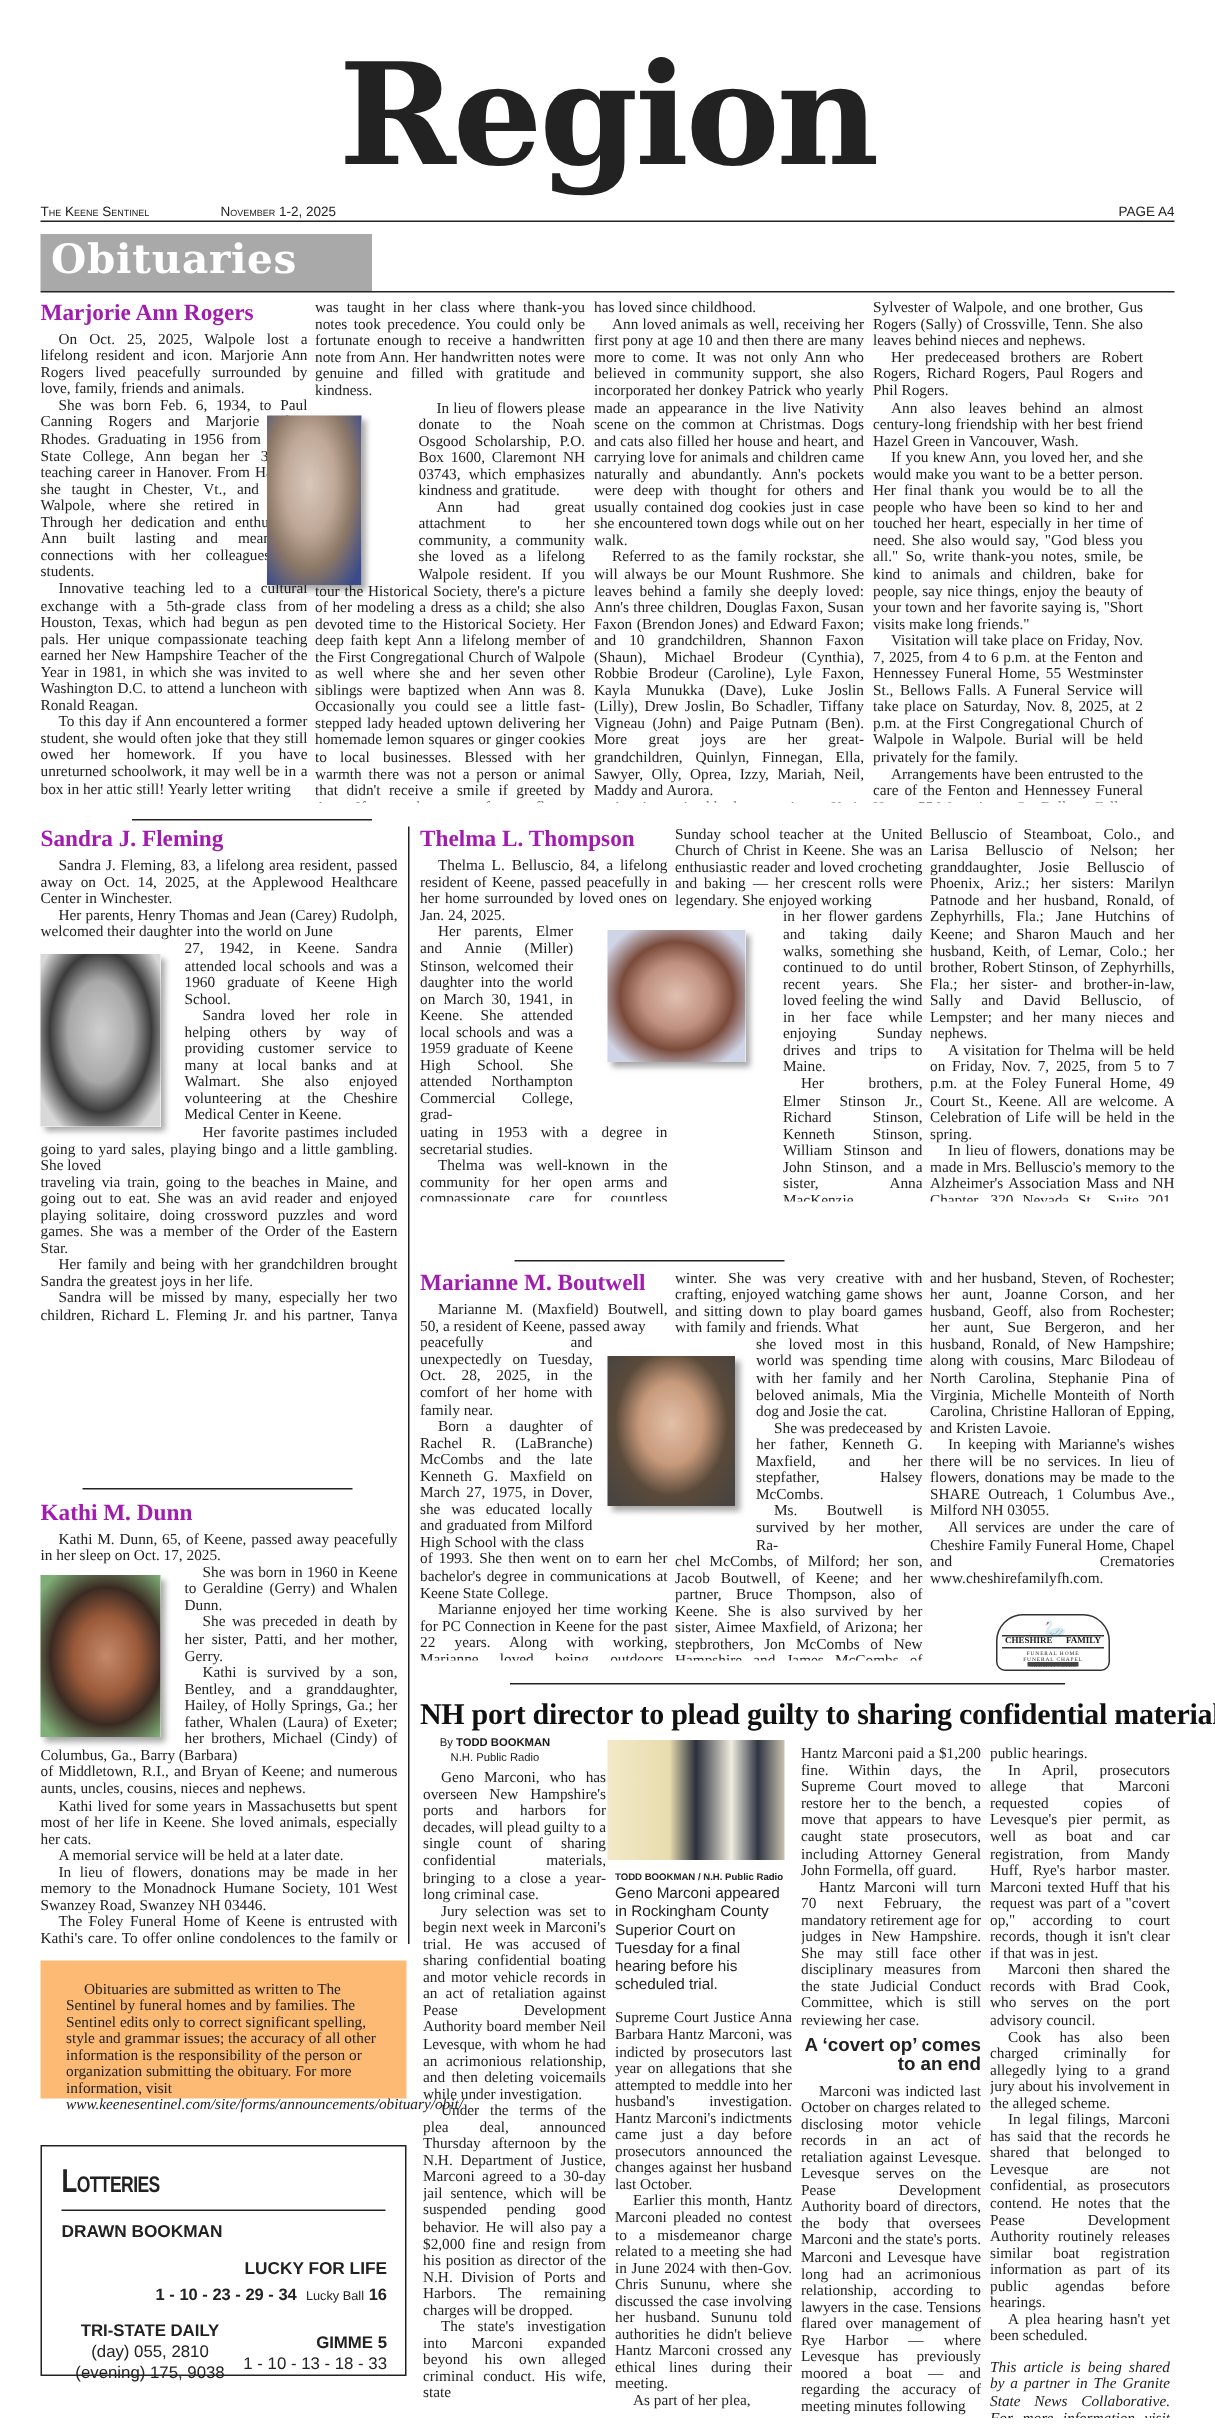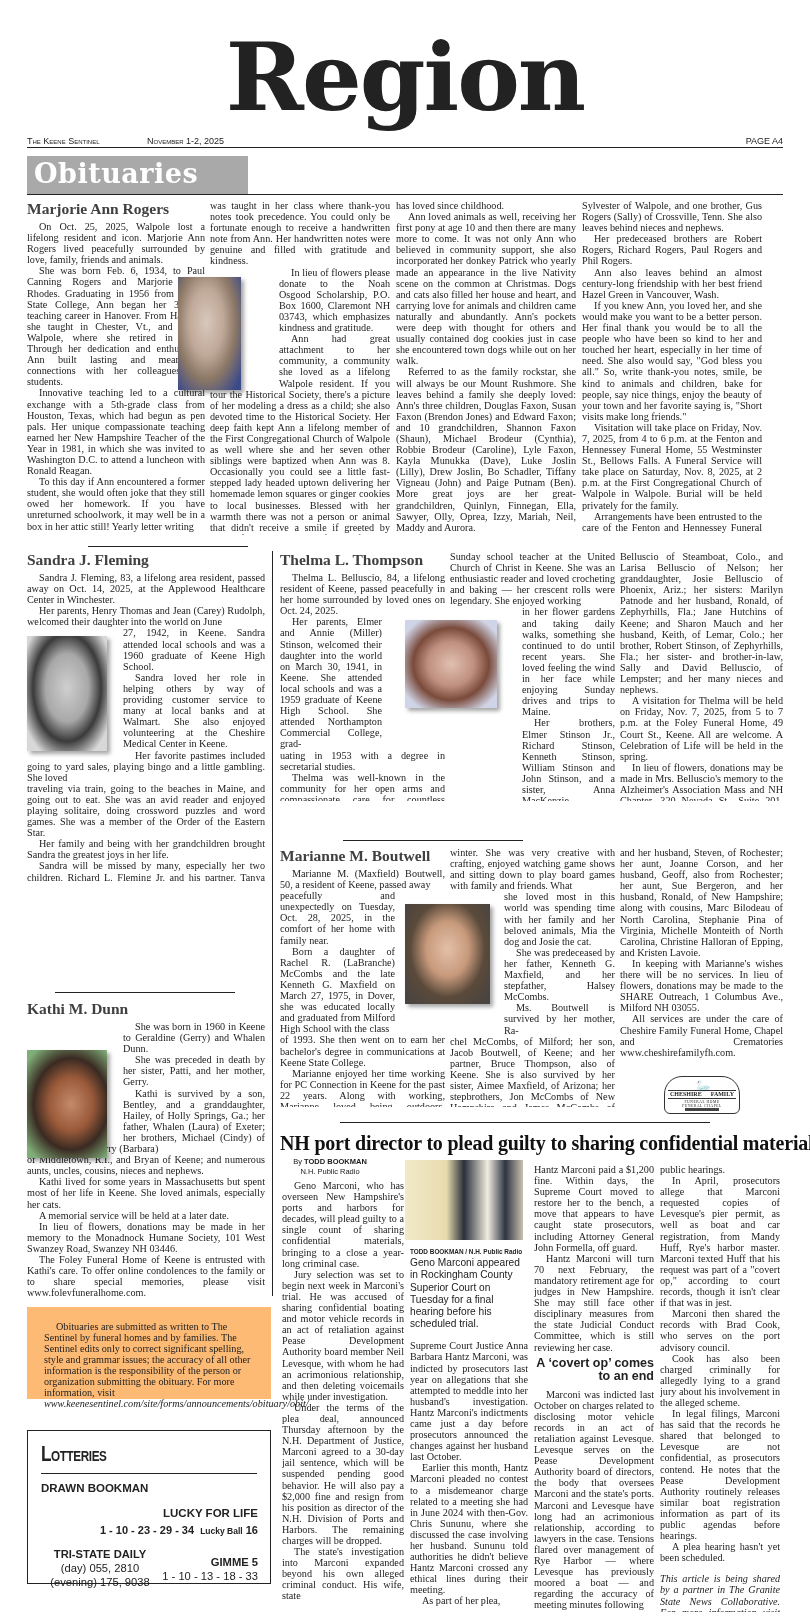--- a/index.html
+++ b/index.html
@@ -14,42 +14,42 @@
   .folio .paper { position: absolute; left: 0; bottom: 1px; font-variant: small-caps; letter-spacing: 0; }
   .folio .date { position: absolute; left: 120px; bottom: 1px; font-variant: small-caps; }
   .folio .page { position: absolute; right: 0; bottom: 1px; }
 
   .section-banner { position: absolute; left: 27px; top: 156px; width: 221px; height: 38px; background: #a9a9a9; }
   .section-banner span { display: block; color: #fff; font-family: "DejaVu Serif", serif; font-weight: bold; font-size: 27px; padding: 2px 0 0 7px; letter-spacing: 0.5px; }
   .section-rule { position: absolute; left: 27px; right: 27px; top: 194px; border-top: 1.5px solid #222; }
 
   
   .block { position: absolute; font-family: "Liberation Serif", serif; font-size: 10.2px; line-height: 11.1px; color: #222; }
-  .obit-name { font-family: "Liberation Serif", serif; font-weight: bold; font-size: 15.5px; line-height: 18px; color: #404040; margin-bottom: 3px; }
+  .obit-name { font-family: "Liberation Serif", serif; font-weight: bold; font-size: 15.5px; line-height: 18px; color: #a21caf; margin-bottom: 3px; }
   .col { position: absolute; overflow: hidden; text-align: justify; hyphens: auto; }
   .col p { text-indent: 12px; }
   .col p.noindent { text-indent: 0; }
   .photo { position: absolute; box-shadow: 3px 3px 4px rgba(0,0,0,0.35); }
   .divider { position: absolute; border-top: 1.5px solid #222; }
   .vrule { position: absolute; border-left: 1px solid #222; }
 
   
   .info-box { position: absolute; left: 27px; top: 1307px; width: 244px; height: 92px; background: #fdba74; padding: 14px 12px 0 17px;
               font-family: "Liberation Serif", serif; font-size: 10.2px; line-height: 11px; color: #222; }
   .info-box p { text-indent: 12px; }
   .info-box em { font-style: italic; }
 
   
   .lottery { position: absolute; left: 27px; top: 1430px; width: 244px; height: 154px; border: 1.5px solid #222; font-family: "Liberation Sans", sans-serif; color: #222; }
   .lottery .title { position: absolute; left: 13px; top: 10px; font-family: "Liberation Sans", sans-serif; font-weight: bold; font-size: 22px; letter-spacing: -0.5px; transform: scaleX(0.78); transform-origin: left; }
   .lottery .title-rule { position: absolute; left: 13px; right: 13px; top: 42px; border-top: 1.5px solid #222; }
   .lottery .drawn { position: absolute; left: 13px; top: 51px; font-weight: bold; font-size: 11.5px; }
   .lottery .lfl-title { position: absolute; right: 12px; top: 76px; font-weight: bold; font-size: 11.5px; }
   .lottery .lfl-nums { position: absolute; right: 12px; top: 93px; font-weight: bold; font-size: 11px; white-space: nowrap; }
-  .lottery .lfl-nums small { font-weight: bold; font-size: 8.5px; margin-left: 3px; }
+  .lottery .lfl-nums small { font-weight: normal; font-size: 8.5px; margin-left: 3px; }
   .lottery .tsd { position: absolute; left: 17px; top: 116px; width: 110px; text-align: center; font-weight: bold; font-size: 11.2px; line-height: 14px; }
   .lottery .g5 { position: absolute; right: 12px; top: 124px; text-align: right; font-weight: bold; font-size: 11.2px; line-height: 14px; }
 
   
   .headline { position: absolute; left: 280px; top: 1132px; font-family: "Liberation Serif", serif; font-weight: bold; font-size: 20px; color: #111; white-space: nowrap; letter-spacing: -0.2px; }
   .byline { position: absolute; left: 280px; top: 1157px; width: 100px; text-align: center; font-family: "Liberation Sans", sans-serif; font-size: 7.5px; line-height: 9.5px; }
   .byline b { font-weight: bold; }
   .caption-credit { font-family: "Liberation Sans", sans-serif; font-size: 6.4px; font-weight: bold; }
   .caption { font-family: "Liberation Sans", sans-serif; font-size: 10.2px; line-height: 12.2px; font-weight: normal; }
   .subhead { font-family: "Liberation Sans", sans-serif; font-weight: bold; font-size: 12.5px; line-height: 13px; text-align: right; margin: 4px 0 6px; }
@@ -132,39 +132,40 @@
     <p>Sandra will be missed by many, especially her two children, Richard L. Fleming Jr. and his partner, Tanya Ferland, of Sullivan, and Robert L. Fleming of Keene; her grandchildren, Crystal Marrotte, Justin Fleming, Brianna Fleming, Gage Fleming, Gavin Fleming and Kiah Blanchard; and her great-grandchildren, Lennox Smith, Nova Fleming, Reagan Smith, Hailey Martin, Cameron Martin, Bhodie Dunshee and Lawson Blanchard.</p>
 
   </div>
 </div>
 <div class="photo ph-fleming" style="left:27px; top:636px; width:80px; height:115px;"></div>
 <div class="divider" style="left:55px; width:180px; top:992px;"></div>
 
 <div class="block" style="left:27px; top:1000px; width:238px; height:296px;">
   <div class="col" style="left:0; top:0; width:238px; height:296px;">
     <div class="obit-name">Kathi M. Dunn</div>
+    <p>Kathi M. Dunn, 65, of Keene, passed away peacefully in her sleep on Oct. 17, 2025.</p>
     <div style="float:left; width:88px; height:120px; margin:0 8px 2px 0;"></div>
     <p>She was born in 1960 in Keene to Geraldine (Gerry) and Whalen Dunn.</p>
     <p>She was preceded in death by her sister, Patti, and her mother, Gerry.</p>
     <p>Kathi is survived by a son, Bentley, and a granddaughter, Hailey, of Holly Springs, Ga.; her father, Whalen (Laura) of Exeter; her brothers, Michael (Cindy) of Columbus, Ga., Barry (Barbara)</p>
     <p class="noindent">of Middletown, R.I., and Bryan of Keene; and numerous aunts, uncles, cousins, nieces and nephews.</p>
     <p>Kathi lived for some years in Massachusetts but spent most of her life in Keene. She loved animals, especially her cats.</p>
     <p>A memorial service will be held at a later date.</p>
     <p>In lieu of flowers, donations may be made in her memory to the Monadnock Humane Society, 101 West Swanzey Road, Swanzey NH 03446.</p>
     <p>The Foley Funeral Home of Keene is entrusted with Kathi's care. To offer online condolences to the family or to share special memories, please visit www.foleyfuneralhome.com.</p>
   </div>
 </div>
 <div class="photo ph-dunn" style="left:27px; top:1050px; width:80px; height:108px;"></div>
 
 <div class="vrule" style="left:272px; top:551px; height:745px;"></div>
 
 <div class="block" style="left:280px; top:551px; width:503px; height:250px;">
   <div class="col" style="left:0; top:0; width:165px; height:250px;">
     <div class="obit-name">Thelma L. Thompson</div>
-    <p>Thelma L. Belluscio, 84, a lifelong resident of Keene, passed peacefully in her home surrounded by loved ones on Oct. 24, 2025.</p>
+    <p>Thelma L. Belluscio, 84, a lifelong resident of Keene, passed peacefully in her home surrounded by loved ones on Jan. 24, 2025.</p>
     <div style="float:right; width:0; height:0;"></div>
     <p style="width:102px;">Her parents, Elmer and Annie (Miller) Stinson, welcomed their daughter into the world on March 30, 1941, in Keene. She attended local schools and was a 1959 graduate of Keene High School. She attended Northampton Commercial College, grad-</p>
     <p class="noindent">uating in 1953 with a degree in secretarial studies.</p>
     <p>Thelma was well-known in the community for her open arms and compassionate care for countless children over the years. Many stayed in touch long after they were grown, and some were by her side in her final days, providing the same love and support she had given them. Thelma shared her love and care as a Girl Scout leader and a</p>
   </div>
   <div class="col" style="left:170px; top:0; width:165px; height:250px;">
     <p class="noindent">Sunday school teacher at the United Church of Christ in Keene. She was an enthusiastic reader and loved crocheting and baking — her crescent rolls were legendary. She enjoyed working</p>
     <div style="float:left; width:0; height:78px;"></div>
     <p class="noindent" style="margin-left:72px;">in her flower gardens and taking daily walks, something she continued to do until recent years. She loved feeling the wind in her face while enjoying Sunday drives and trips to Maine.</p>
     <p style="margin-left:72px;">Her brothers, Elmer Stinson Jr., Richard Stinson, Kenneth Stinson, William Stinson and John Stinson, and a sister, Anna MacKenzie, predeceased her.</p>

